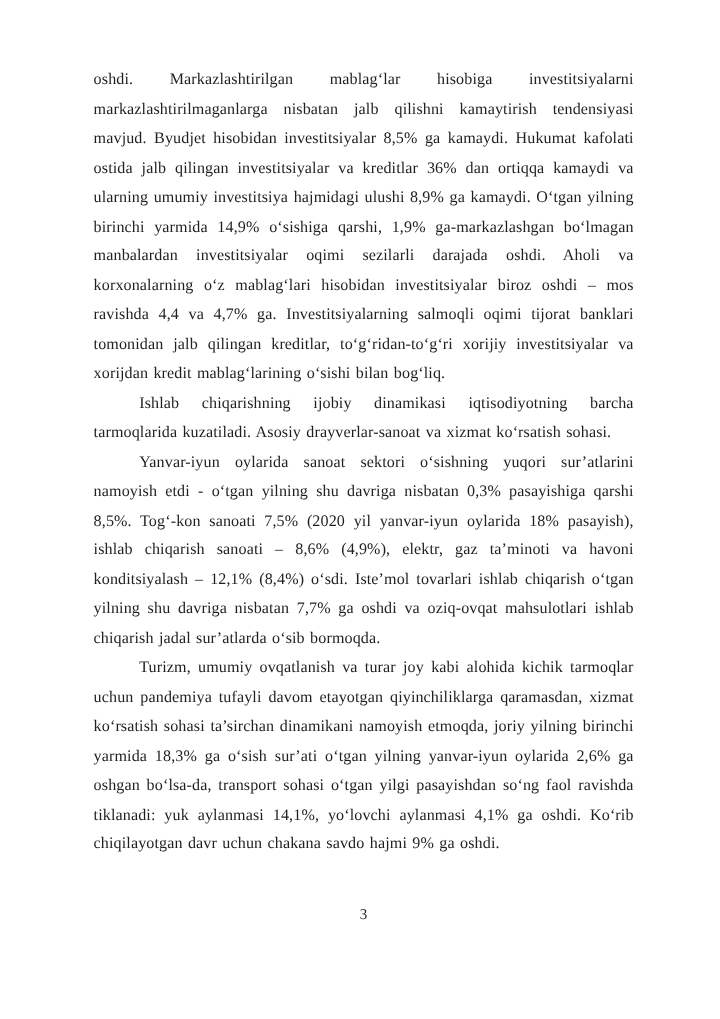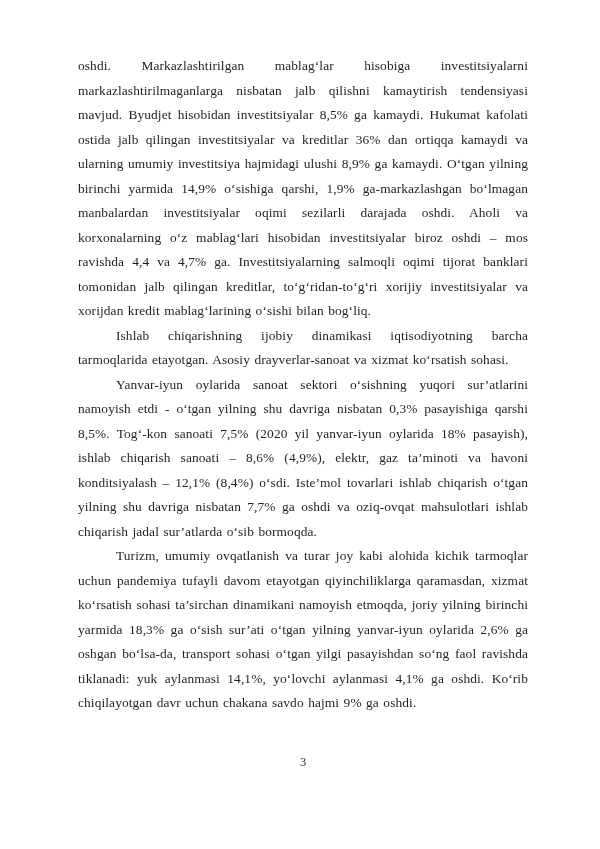--- a/index.html
+++ b/index.html
@@ -45,18 +45,18 @@
     font-size: 12.5px;
     color: #2a2a2a;
   }
 </style>
 </head>
 <body>
 
 <div class="page">
   <div class="body-text">
     <p>oshdi. Markazlashtirilgan mablag‘lar hisobiga investitsiyalarni markazlashtirilmaganlarga nisbatan jalb qilishni kamaytirish tendensiyasi mavjud. Byudjet hisobidan investitsiyalar 8,5% ga kamaydi. Hukumat kafolati ostida jalb qilingan investitsiyalar va kreditlar 36% dan ortiqqa kamaydi va ularning umumiy investitsiya hajmidagi ulushi 8,9% ga kamaydi. O‘tgan yilning birinchi yarmida 14,9% o‘sishiga qarshi, 1,9% ga-markazlashgan bo‘lmagan manbalardan investitsiyalar oqimi sezilarli darajada oshdi. Aholi va korxonalarning o‘z mablag‘lari hisobidan investitsiyalar biroz oshdi – mos ravishda 4,4 va 4,7% ga. Investitsiyalarning salmoqli oqimi tijorat banklari tomonidan jalb qilingan kreditlar, to‘g‘ridan-to‘g‘ri xorijiy investitsiyalar va xorijdan kredit mablag‘larining o‘sishi bilan bog‘liq.</p>
-    <p class="indent">Ishlab chiqarishning ijobiy dinamikasi iqtisodiyotning barcha tarmoqlarida etayotgan. Asosiy drayverlar-sanoat va xizmat ko‘rsatish sohasi.</p>
+    <p class="indent">Ishlab chiqarishning ijobiy dinamikasi iqtisodiyotning barcha tarmoqlarida kuzatiladi. Asosiy drayverlar-sanoat va xizmat ko‘rsatish sohasi.</p>
     <p class="indent">Yanvar-iyun oylarida sanoat sektori o‘sishning yuqori sur’atlarini namoyish etdi - o‘tgan yilning shu davriga nisbatan 0,3% pasayishiga qarshi 8,5%. Tog‘-kon sanoati 7,5% (2020 yil yanvar-iyun oylarida 18% pasayish), ishlab chiqarish sanoati – 8,6% (4,9%), elektr, gaz ta’minoti va havoni konditsiyalash – 12,1% (8,4%) o‘sdi. Iste’mol tovarlari ishlab chiqarish o‘tgan yilning shu davriga nisbatan 7,7% ga oshdi va oziq-ovqat mahsulotlari ishlab chiqarish jadal sur’atlarda o‘sib bormoqda.</p>
     <p class="indent">Turizm, umumiy ovqatlanish va turar joy kabi alohida kichik tarmoqlar uchun pandemiya tufayli davom etayotgan qiyinchiliklarga qaramasdan, xizmat ko‘rsatish sohasi ta’sirchan dinamikani namoyish etmoqda, joriy yilning birinchi yarmida 18,3% ga o‘sish sur’ati o‘tgan yilning yanvar-iyun oylarida 2,6% ga oshgan bo‘lsa-da, transport sohasi o‘tgan yilgi pasayishdan so‘ng faol ravishda tiklanadi: yuk aylanmasi 14,1%, yo‘lovchi aylanmasi 4,1% ga oshdi. Ko‘rib chiqilayotgan davr uchun chakana savdo hajmi 9% ga oshdi.</p>
   </div>
   <div class="page-number">3</div>
 </div>
 
 </body></html>

